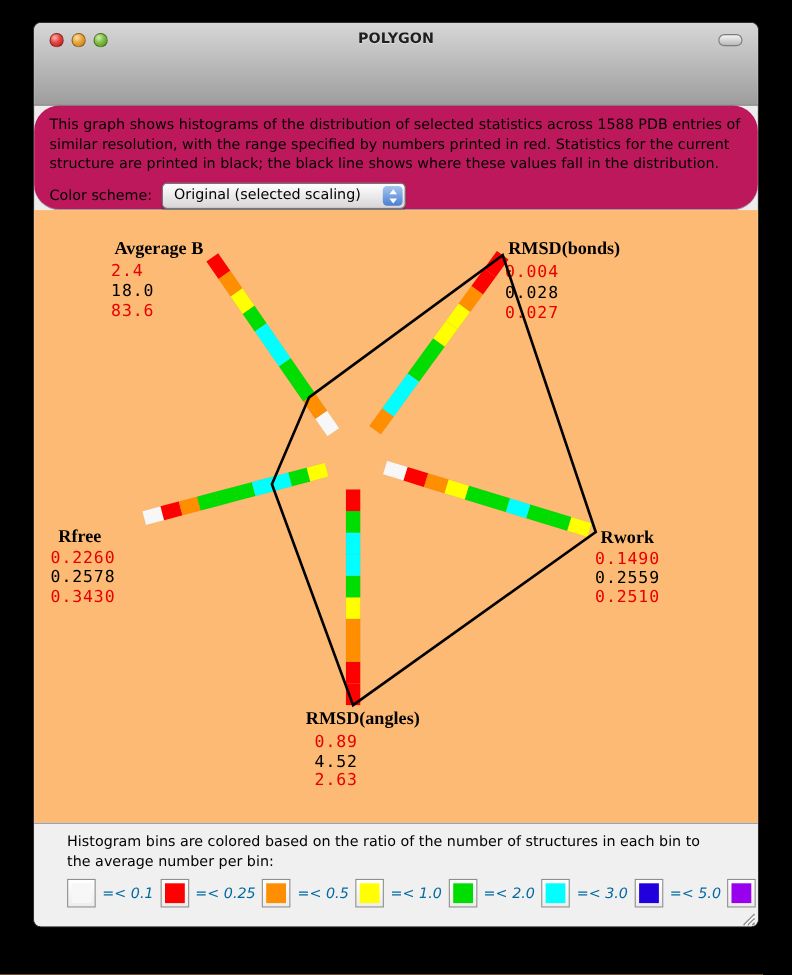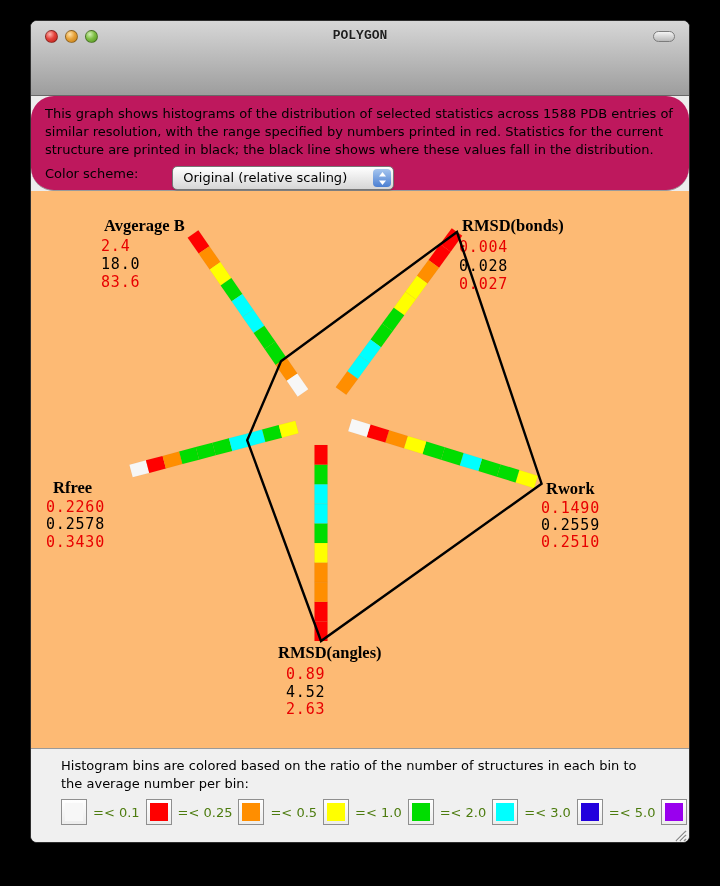--- a/index.html
+++ b/index.html
@@ -6,40 +6,40 @@
   body{width:720px;height:886px;background:#000;position:relative;overflow:hidden;
        font-family:"DejaVu Sans",sans-serif;}
 
   .window{position:absolute;left:30px;top:20px;width:660px;height:823px;
           background:#ededed;border:1px solid #2e2e2e;border-radius:7px;overflow:hidden;
           box-sizing:border-box;}
 
   
   .header{height:75px;background:linear-gradient(#d7d7d7,#9d9d9d);
           border-bottom:1px solid #686868;box-sizing:border-box;position:relative;}
-  .titlebar{height:30px;position:relative;font-family:Liberation Mono, monospace;}
+  .titlebar{height:30px;position:relative;}
   .title{text-align:center;line-height:30px;font-size:13px;font-weight:700;color:#1f1f1f;
          text-shadow:0 1px 0 rgba(255,255,255,.45);}
   .lights{position:absolute;left:14px;top:9px;display:flex;gap:7px;}
   .light{width:13px;height:13px;border-radius:50%;box-sizing:border-box;border:1px solid rgba(0,0,0,.35);}
   .light.red{background:radial-gradient(circle at 35% 30%, #ffb3ad 0%, #e4433c 45%, #b71d16 100%);}
   .light.yellow{background:radial-gradient(circle at 35% 30%, #ffe2a8 0%, #e8a33a 45%, #c07b12 100%);}
   .light.green{background:radial-gradient(circle at 35% 30%, #d2f0b4 0%, #7fbf44 45%, #4f8f1e 100%);}
   .pill{position:absolute;right:14px;top:10px;width:22px;height:11px;border-radius:6px;
         background:linear-gradient(#f4f4f4,#b9b9b9);border:1px solid #7c7c7c;box-sizing:border-box;}
 
   .toolbar{height:45px;display:flex;align-items:flex-start;padding-left:16px;box-sizing:border-box;}
   .save-btn{display:flex;flex-direction:column;align-items:center;width:34px;cursor:default;}
   .save-btn .lbl{font-size:11px;color:#222;margin-top:1px;text-shadow:0 1px 0 rgba(255,255,255,.4);}
 
   
   .desc-panel{height:95px;background:#be185d;border-bottom:1px solid #9a9a9a;
               box-sizing:border-box;padding:9px 14px 12px;border-radius:23px;}
   .desc-text{font-size:13px;line-height:18px;color:#000;}
-  .scheme-row{display:flex;margin-top:7px;gap:25px;}
+  .scheme-row{display:flex;align-items:center;margin-top:7px;}
   .scheme-label{font-size:13px;color:#000;}
   .popup{margin-left:9px;width:222px;height:24px;border:1px solid #767676;border-radius:5px;
          background:linear-gradient(#ffffff,#d6d6d6);position:relative;box-sizing:border-box;
          box-shadow:0 1px 1px rgba(0,0,0,.2);}
   .popup .sel{font-size:13px;color:#000;line-height:22px;padding-left:10px;white-space:nowrap;}
   .stepper{position:absolute;right:2px;top:2px;bottom:2px;width:18px;border-radius:4px;
            background:linear-gradient(#a6c6ef,#4b7fd2);display:flex;align-items:center;justify-content:center;}
 
   
   .plot-panel{height:557px;background:#fdba74;position:relative;}
@@ -48,21 +48,21 @@
   text.axis-value{font-family:"DejaVu Sans Mono",monospace;font-size:15px;letter-spacing:.8px;}
 
   
   .legend-panel{height:96px;background:#f0f0f0;border-top:1px solid #9a9a9a;box-sizing:border-box;
                 padding:8px 30px 0;position:relative;}
   .legend-text{font-size:13px;line-height:18px;color:#000;}
   .bins{display:flex;align-items:center;margin-top:6px;gap:6px;}
   .swatch{width:26px;height:26px;border:1px solid #8f8f8f;background:linear-gradient(#ffffff,#ececec);
           display:flex;align-items:center;justify-content:center;box-sizing:border-box;flex:0 0 auto;}
   .chip{width:18px;height:18px;}
-  .bin-label{font-size:13px;color:#4d7c0f;white-space:nowrap;}
+  .bin-label{font-size:13px;color:#0369a1;white-space:nowrap;font-style:italic;}
   .grip{position:absolute;right:2px;bottom:2px;}
 </style>
 </head>
 <body>
 
 <div class="window">
 
   <div class="header">
     <div class="titlebar">
       <div class="lights">
@@ -73,21 +73,21 @@
       <div class="title">POLYGON</div>
       <div class="pill"></div>
     </div>
   </div>
 
   <div class="desc-panel">
     <div class="desc-text">This graph shows histograms of the distribution of selected statistics across 1588 PDB entries of similar resolution, with the range specified by numbers printed in red.  Statistics for the current structure are printed in black; the black line shows where these values fall in the distribution.</div>
     <div class="scheme-row">
       <span class="scheme-label">Color scheme:</span>
       <div class="popup">
-        <div class="sel">Original (relative scaling)</div>
+        <div class="sel">Original (selected scaling)</div>
         <div class="stepper">
           <svg width="9" height="15" viewBox="0 0 9 15">
             <path d="M4.5 1 L8 5.6 L1 5.6 Z" fill="#fff"></path>
             <path d="M1 9.4 L8 9.4 L4.5 14 Z" fill="#fff"></path>
           </svg>
         </div>
       </div>
     </div>
   </div>
 

